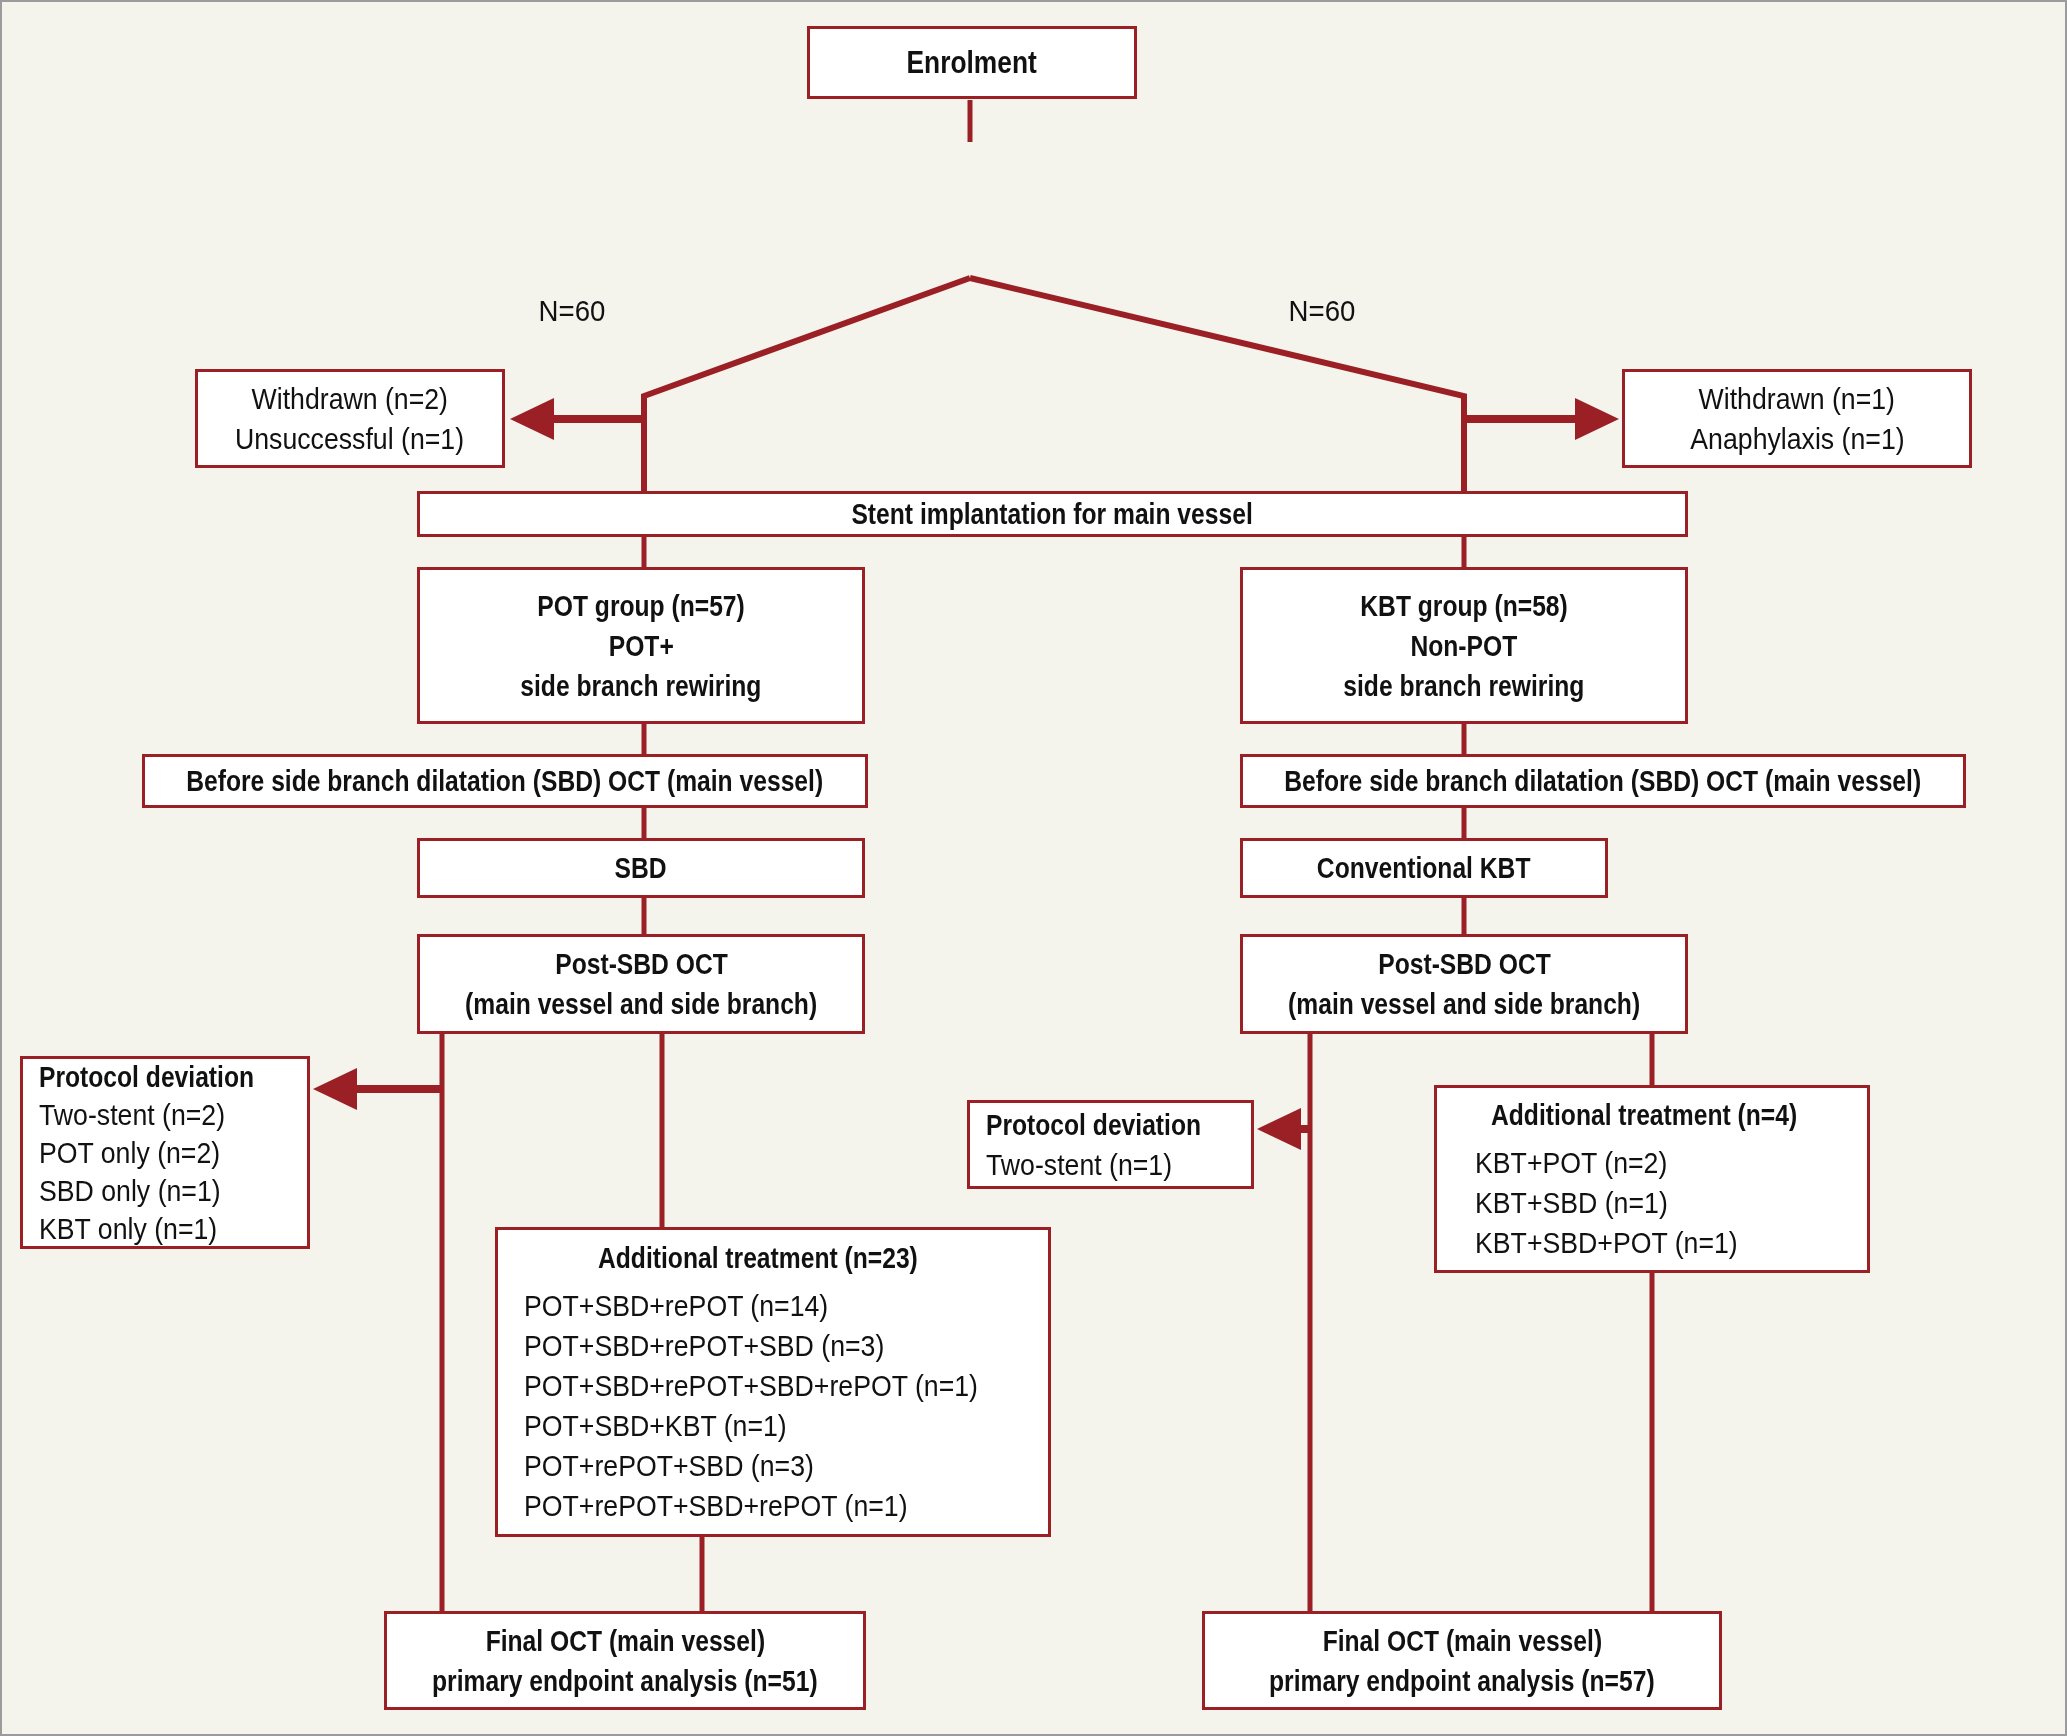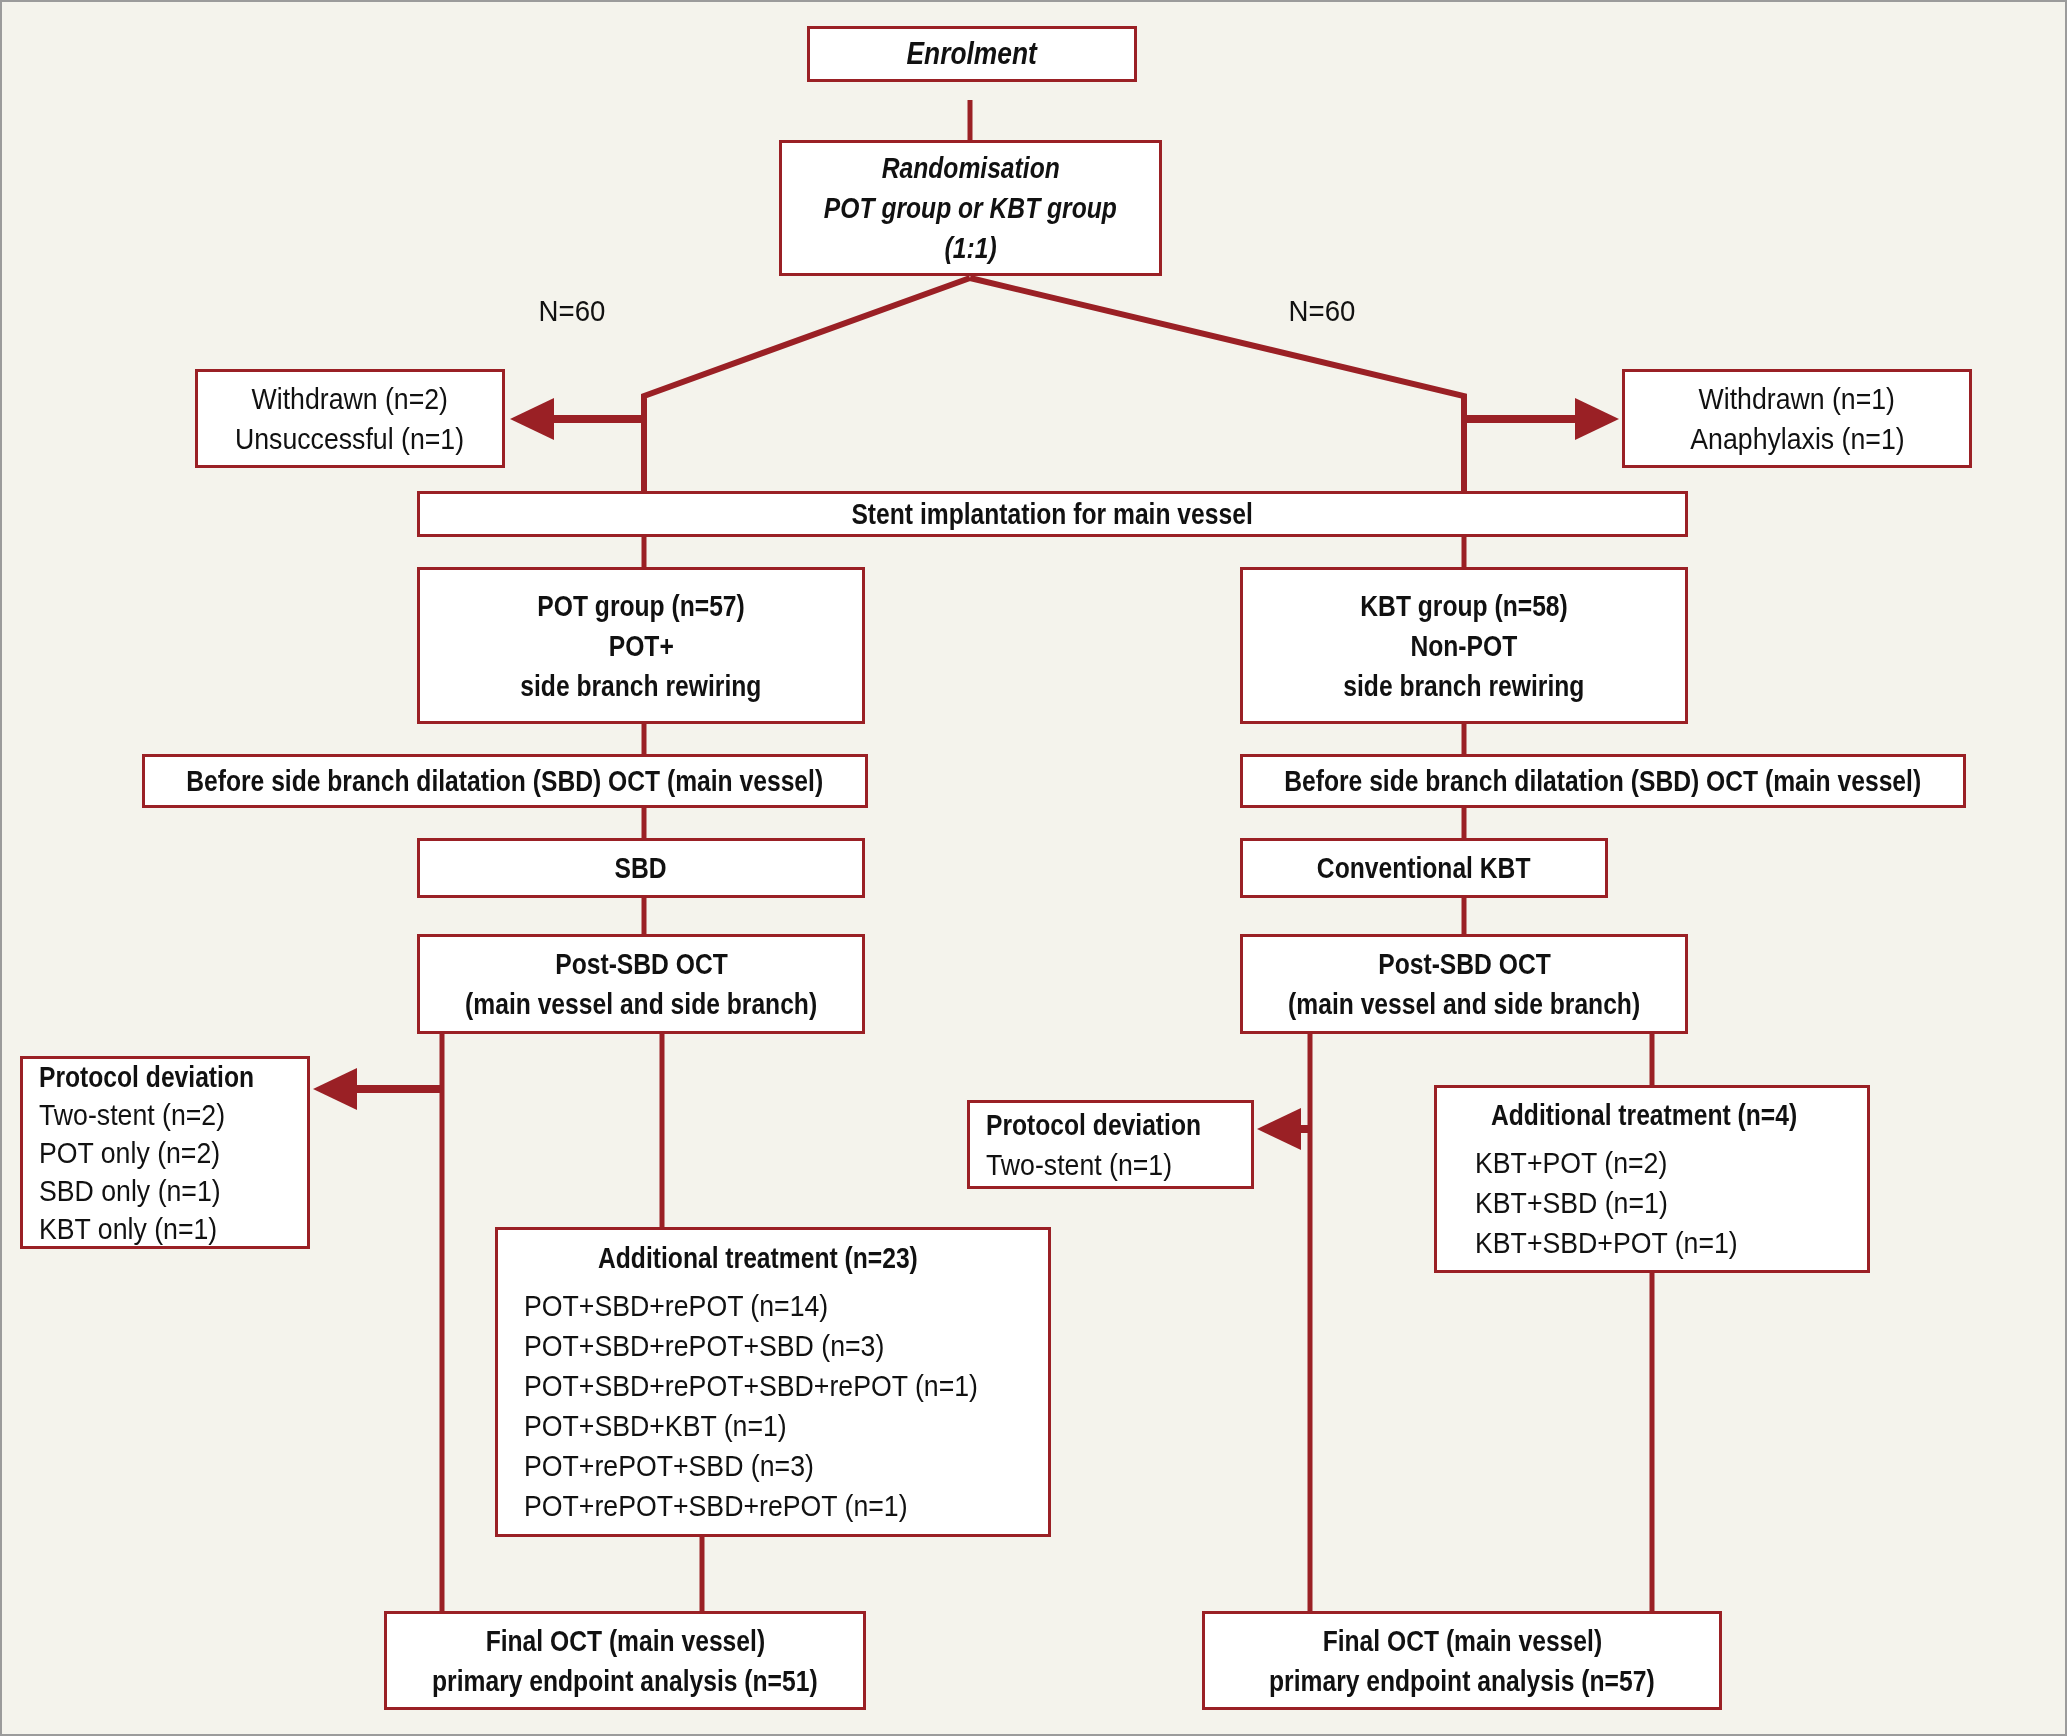--- a/index.html
+++ b/index.html
@@ -38,21 +38,21 @@
   .box.leftalign .cx,.box.leftalign .rx{transform-origin:left center;}
   .box .ital{font-style:italic;}
   .title-gap{margin-bottom:8px;}
 
   .floatlabel{
     position:absolute;z-index:2;font-size:30px;color:#111;
     transform:scaleX(.92);transform-origin:center;white-space:nowrap;
   }
 
   
-  .b-enrolment{left:805px;top:24px;width:330px;height:56px;font-style:italic;}
+  .b-enrolment{left:805px;top:24px;width:330px;height:73px;}
   .b-random{left:777px;top:138px;width:383px;height:136px;}
   .b-withdrawn-l{left:193px;top:367px;width:310px;height:99px;text-align:center;}
   .b-withdrawn-r{left:1620px;top:367px;width:350px;height:99px;}
   .b-stent{left:415px;top:489px;width:1271px;height:46px;}
   .b-pot{left:415px;top:565px;width:448px;height:157px;}
   .b-kbt{left:1238px;top:565px;width:448px;height:157px;}
   .b-bsbd-l{left:140px;top:752px;width:726px;height:54px;}
   .b-bsbd-r{left:1238px;top:752px;width:726px;height:54px;}
   .b-sbd{left:415px;top:836px;width:448px;height:60px;}
   .b-ckbt{left:1238px;top:836px;width:368px;height:60px;}
@@ -120,25 +120,20 @@
     </g>
   </svg>
 
   <div class="floatlabel n60-left">N=60</div>
   <div class="floatlabel n60-right">N=60</div>
 
   <div class="box b-enrolment">
     <span class="cx" style="font-size:31px">Enrolment</span>
   </div>
 
-  <div class="box b-random">
-    <span class="cx ital">Randomisation</span>
-    <span class="cx ital">POT group or KBT group</span>
-    <span class="cx ital">(1:1)</span>
-  </div>
 
   <div class="box b-withdrawn-l">
     <span class="rx">Withdrawn (n=2)</span>
     <span class="rx">Unsuccessful (n=1)</span>
   </div>
 
   <div class="box b-withdrawn-r">
     <span class="rx">Withdrawn (n=1)</span>
     <span class="rx">Anaphylaxis (n=1)</span>
   </div>

